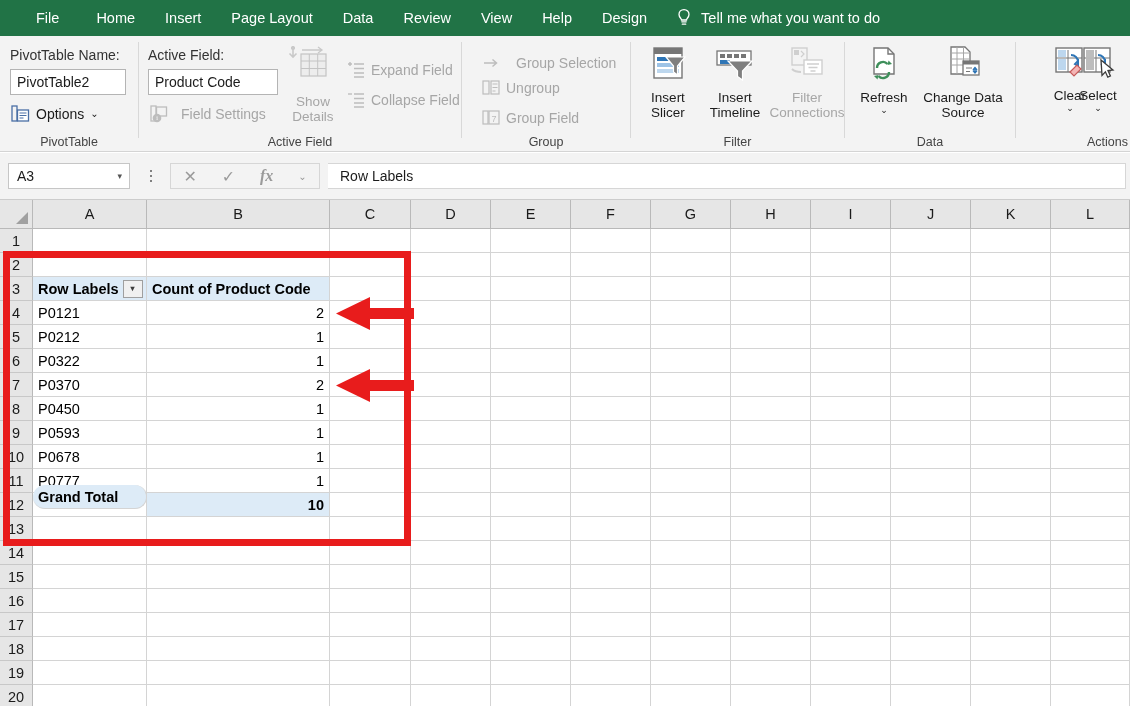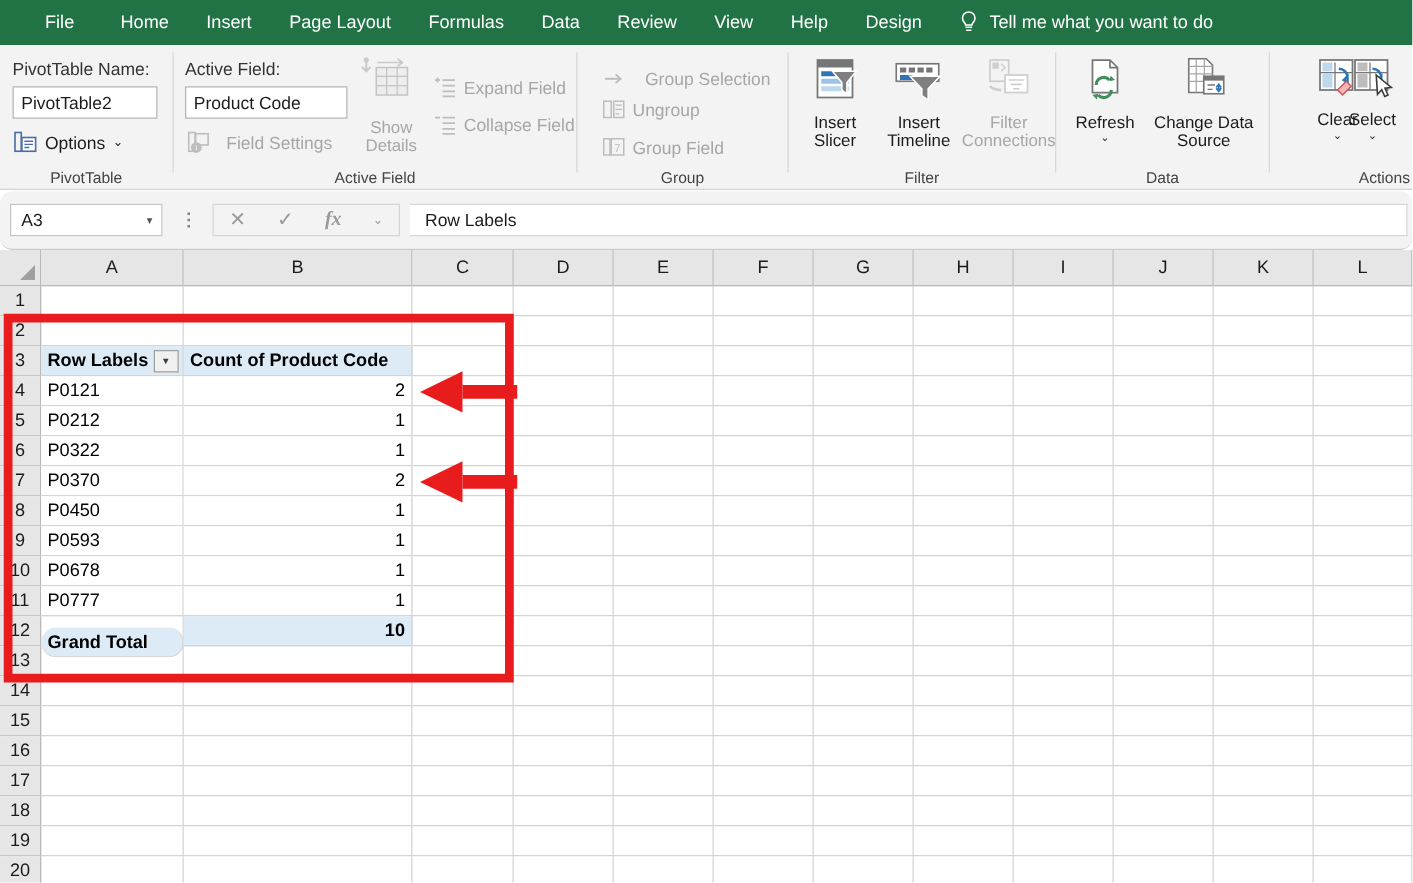--- a/index.html
+++ b/index.html
@@ -68,21 +68,20 @@
   }
   .bigbtn.dis { color: #a6a6a6; }
   .bigbtn .ico { margin-bottom: 3px; }
   .chev { font-size: 9px; line-height: 9px; margin-top: 1px; display:block; }
 
   
   .fbar {
     position: absolute; top: 153px; left: 0; width: 1130px; height: 47px;
     background: #f3f3f3;
     border-bottom: 1px solid #cccccc;
-    border-radius: 10px;
   }
   .namebox {
     position: absolute; left: 8px; top: 10px; width: 122px; height: 26px;
     background: #fff; border: 1px solid #c6c6c6;
     display: flex; align-items: center; padding-left: 8px;
     font-size: 14px; color: #1b1b1b;
   }
   .namebox .nb-chev {
     position: absolute; right: 7px; top: 50%; transform: translateY(-50%);
     font-size: 9px; color: #555;
@@ -156,21 +155,20 @@
 </head>
 <body>
 
 <div id="app">
 
   <div class="tabstrip">
     <div class="tab first">File</div>
     <div class="tab">Home</div>
     <div class="tab">Insert</div>
     <div class="tab">Page Layout</div>
-    <div class="tab">Formulas</div>
     <div class="tab">Data</div>
     <div class="tab">Review</div>
     <div class="tab">View</div>
     <div class="tab">Help</div>
     <div class="tab">Design</div>
     <div class="tellme">
       <svg class="bulb" viewBox="0 0 16 20">
         <path d="M8 1.6c-3 0-5 2.2-5 4.9 0 2 1.2 3.2 1.9 4.1.4.5.6.9.6 1.4h5c0-.5.2-.9.6-1.4.7-.9 1.9-2.1 1.9-4.1 0-2.7-2-4.9-5-4.9z" fill="none" stroke="#ffffff" stroke-width="1.3"></path>
         <path d="M5.8 13.8h4.4M6.3 16.2h3.4" stroke="#ffffff" stroke-width="1.3" fill="none" stroke-linecap="round"></path>
       </svg>
@@ -795,21 +793,21 @@
         </div>
         <div class="cell pv right" style="left: 147px; width: 183px; top: 245px;">
           <span>1</span>
         </div>
         <div class="cell pv" style="left: 33px; width: 114px; top: 269px;">
           <span>P0777</span>
         </div>
         <div class="cell pv right" style="left: 147px; width: 183px; top: 269px;">
           <span>1</span>
         </div>
-        <div class="cell tot" style="left: 33px; width: 114px; top: 302px; border-radius: 12px;">
+        <div class="cell tot" style="left: 33px; width: 114px; top: 285px; border-radius: 12px;">
           <span>Grand Total</span>
         </div>
         <div class="cell tot right" style="left: 147px; width: 183px; top: 293px;">
           <span>10</span>
         </div>
       </div>
 
     <div class="annbox" style="left:3px; top:48px; width:408px; height:96px; border:0;"></div>
   </div>
 

